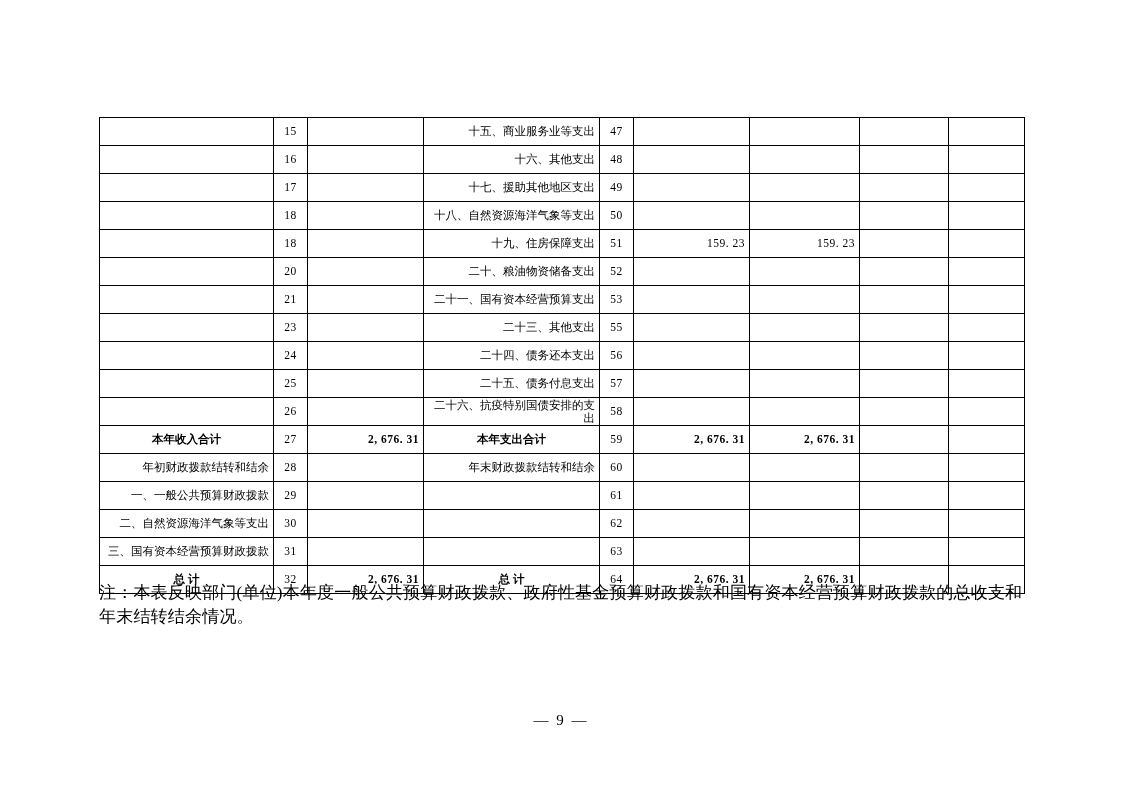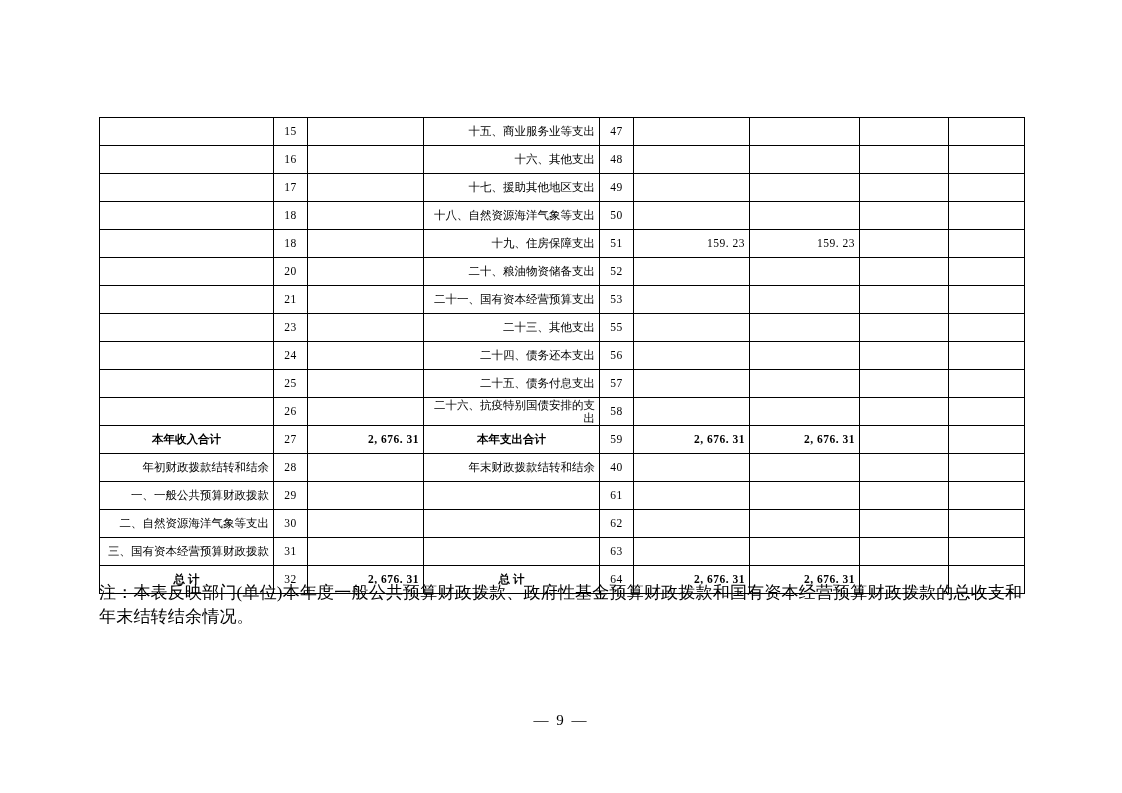--- a/index.html
+++ b/index.html
@@ -228,21 +228,21 @@
             <td class="t-right numcell bold">2, 676. 31</td>
             <td class="t-right numcell bold">2, 676. 31</td>
             <td class="t-right numcell bold"></td>
             <td class="t-right numcell bold"></td>
           </tr>
           <tr>
             <td class="t-left cjk">年初财政拨款结转和结余</td>
             <td class="t-center numcell">28</td>
             <td class="t-right numcell"></td>
             <td class="t-left cjk">年末财政拨款结转和结余</td>
-            <td class="t-center numcell">40</td>
+            <td class="t-center numcell">60</td>
             <td class="t-right numcell"></td>
             <td class="t-right numcell"></td>
             <td class="t-right numcell"></td>
             <td class="t-right numcell"></td>
           </tr>
           <tr>
             <td class="t-left cjk">一、一般公共预算财政拨款</td>
             <td class="t-center numcell">29</td>
             <td class="t-right numcell"></td>
             <td class="t-left cjk"></td>

